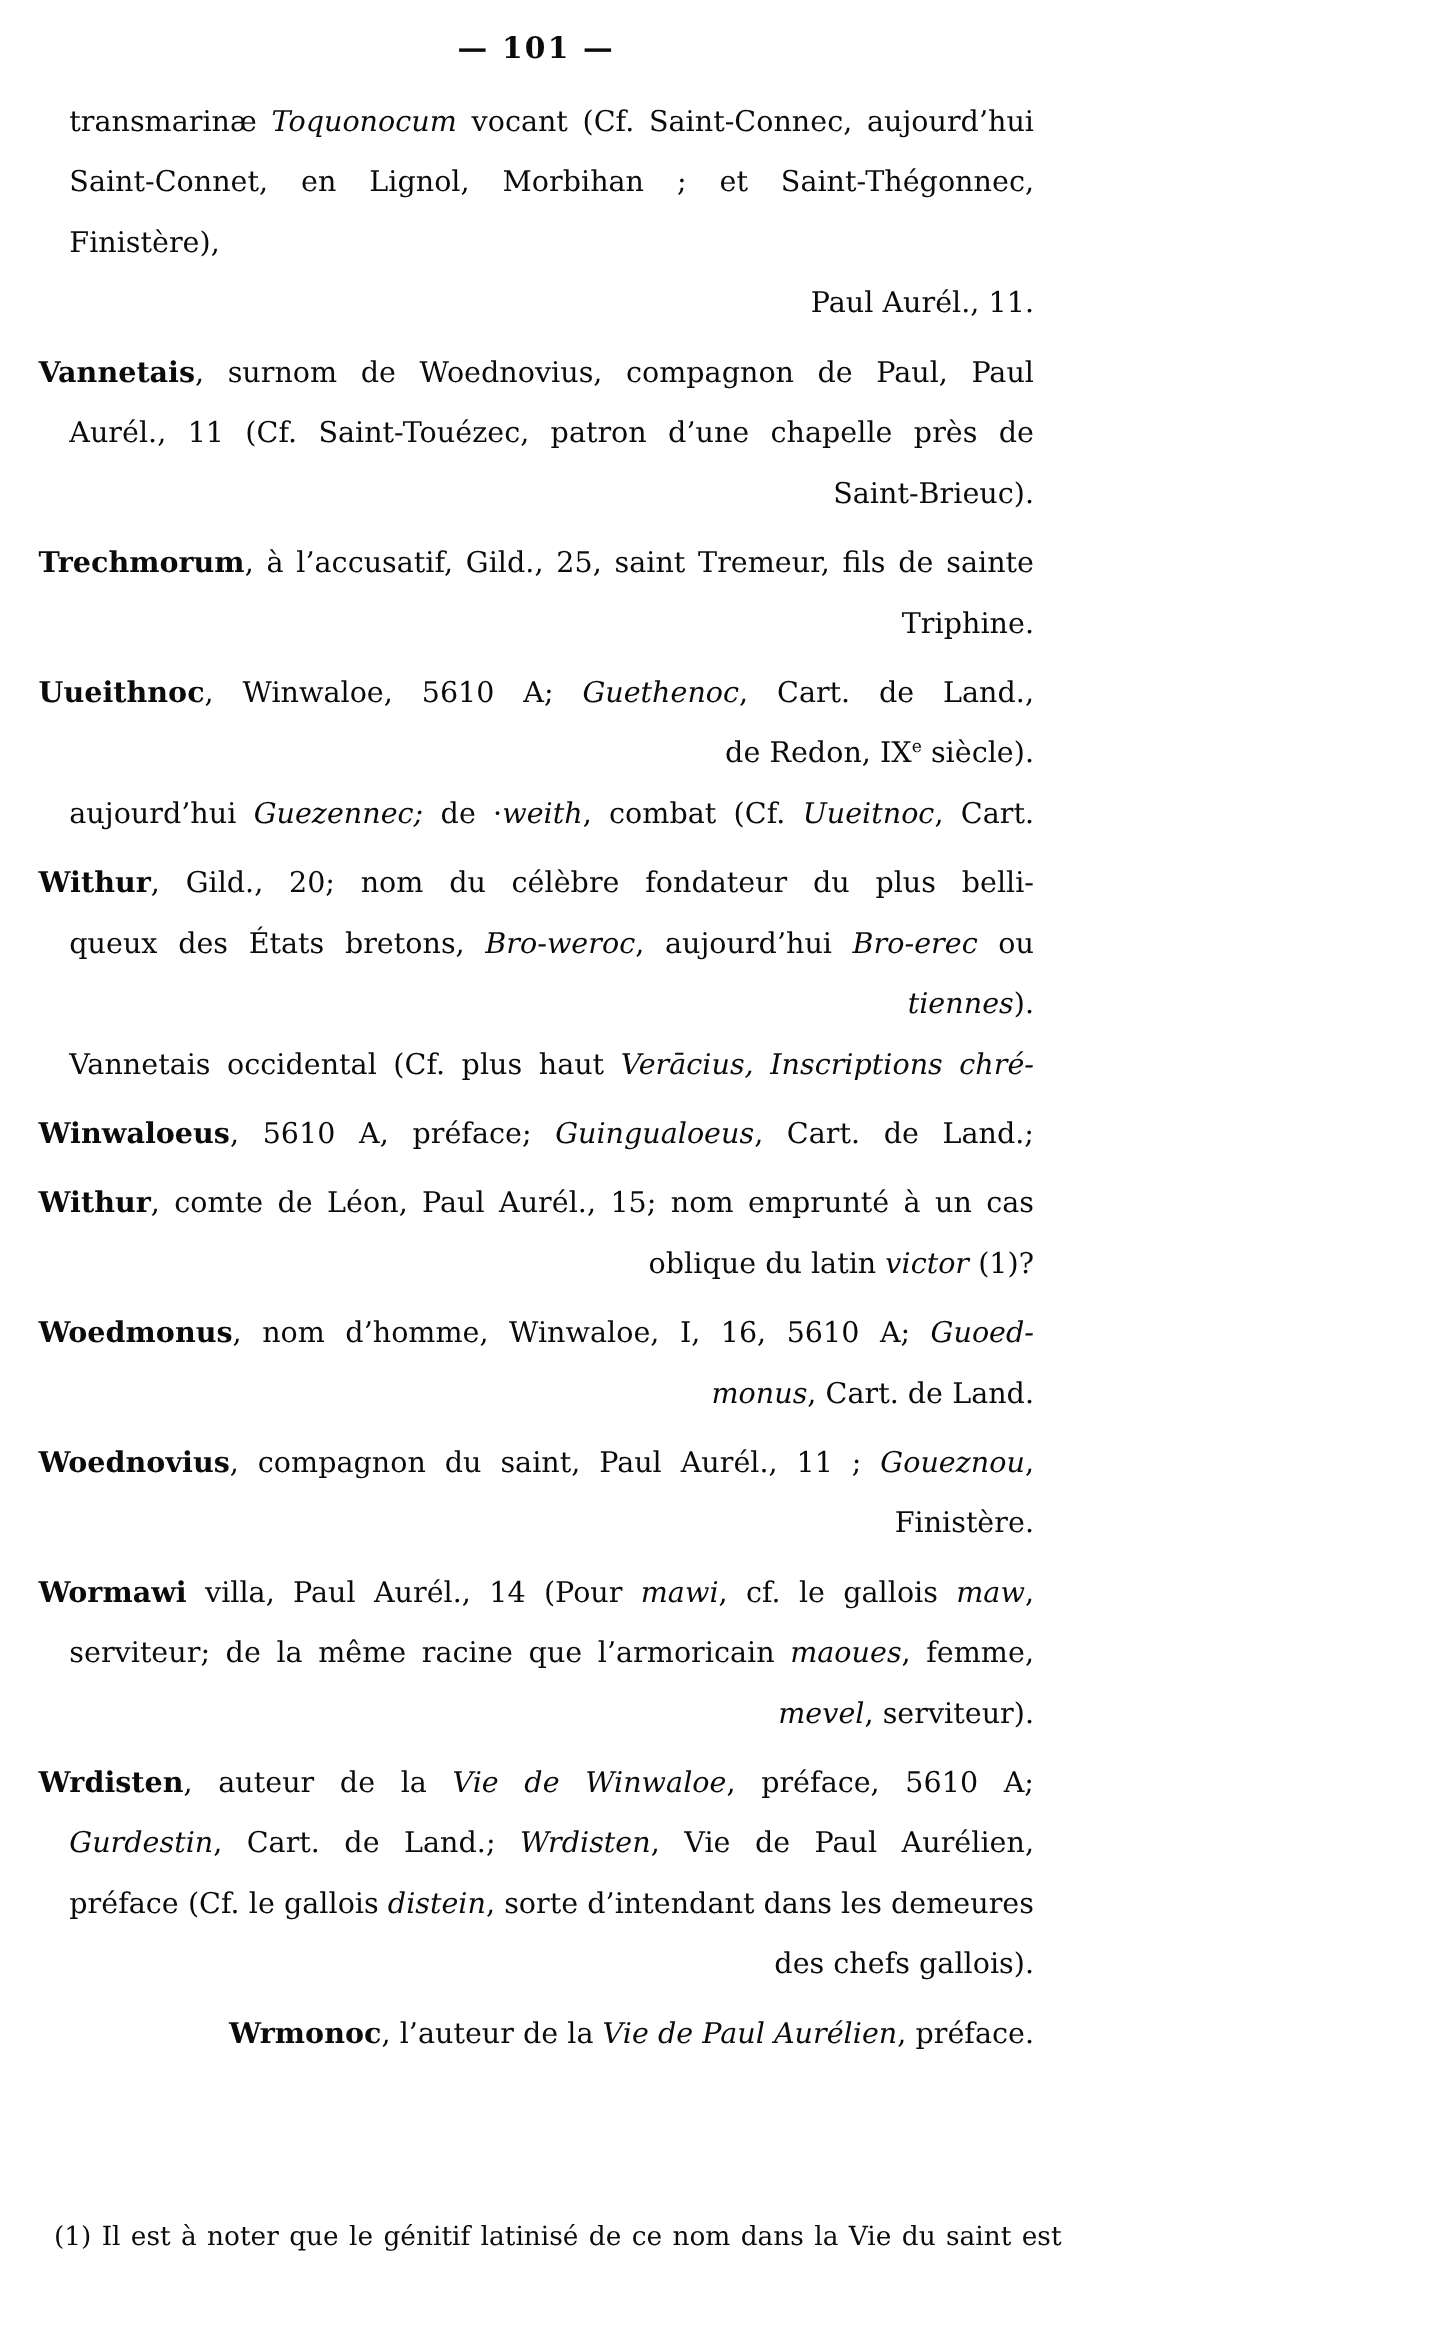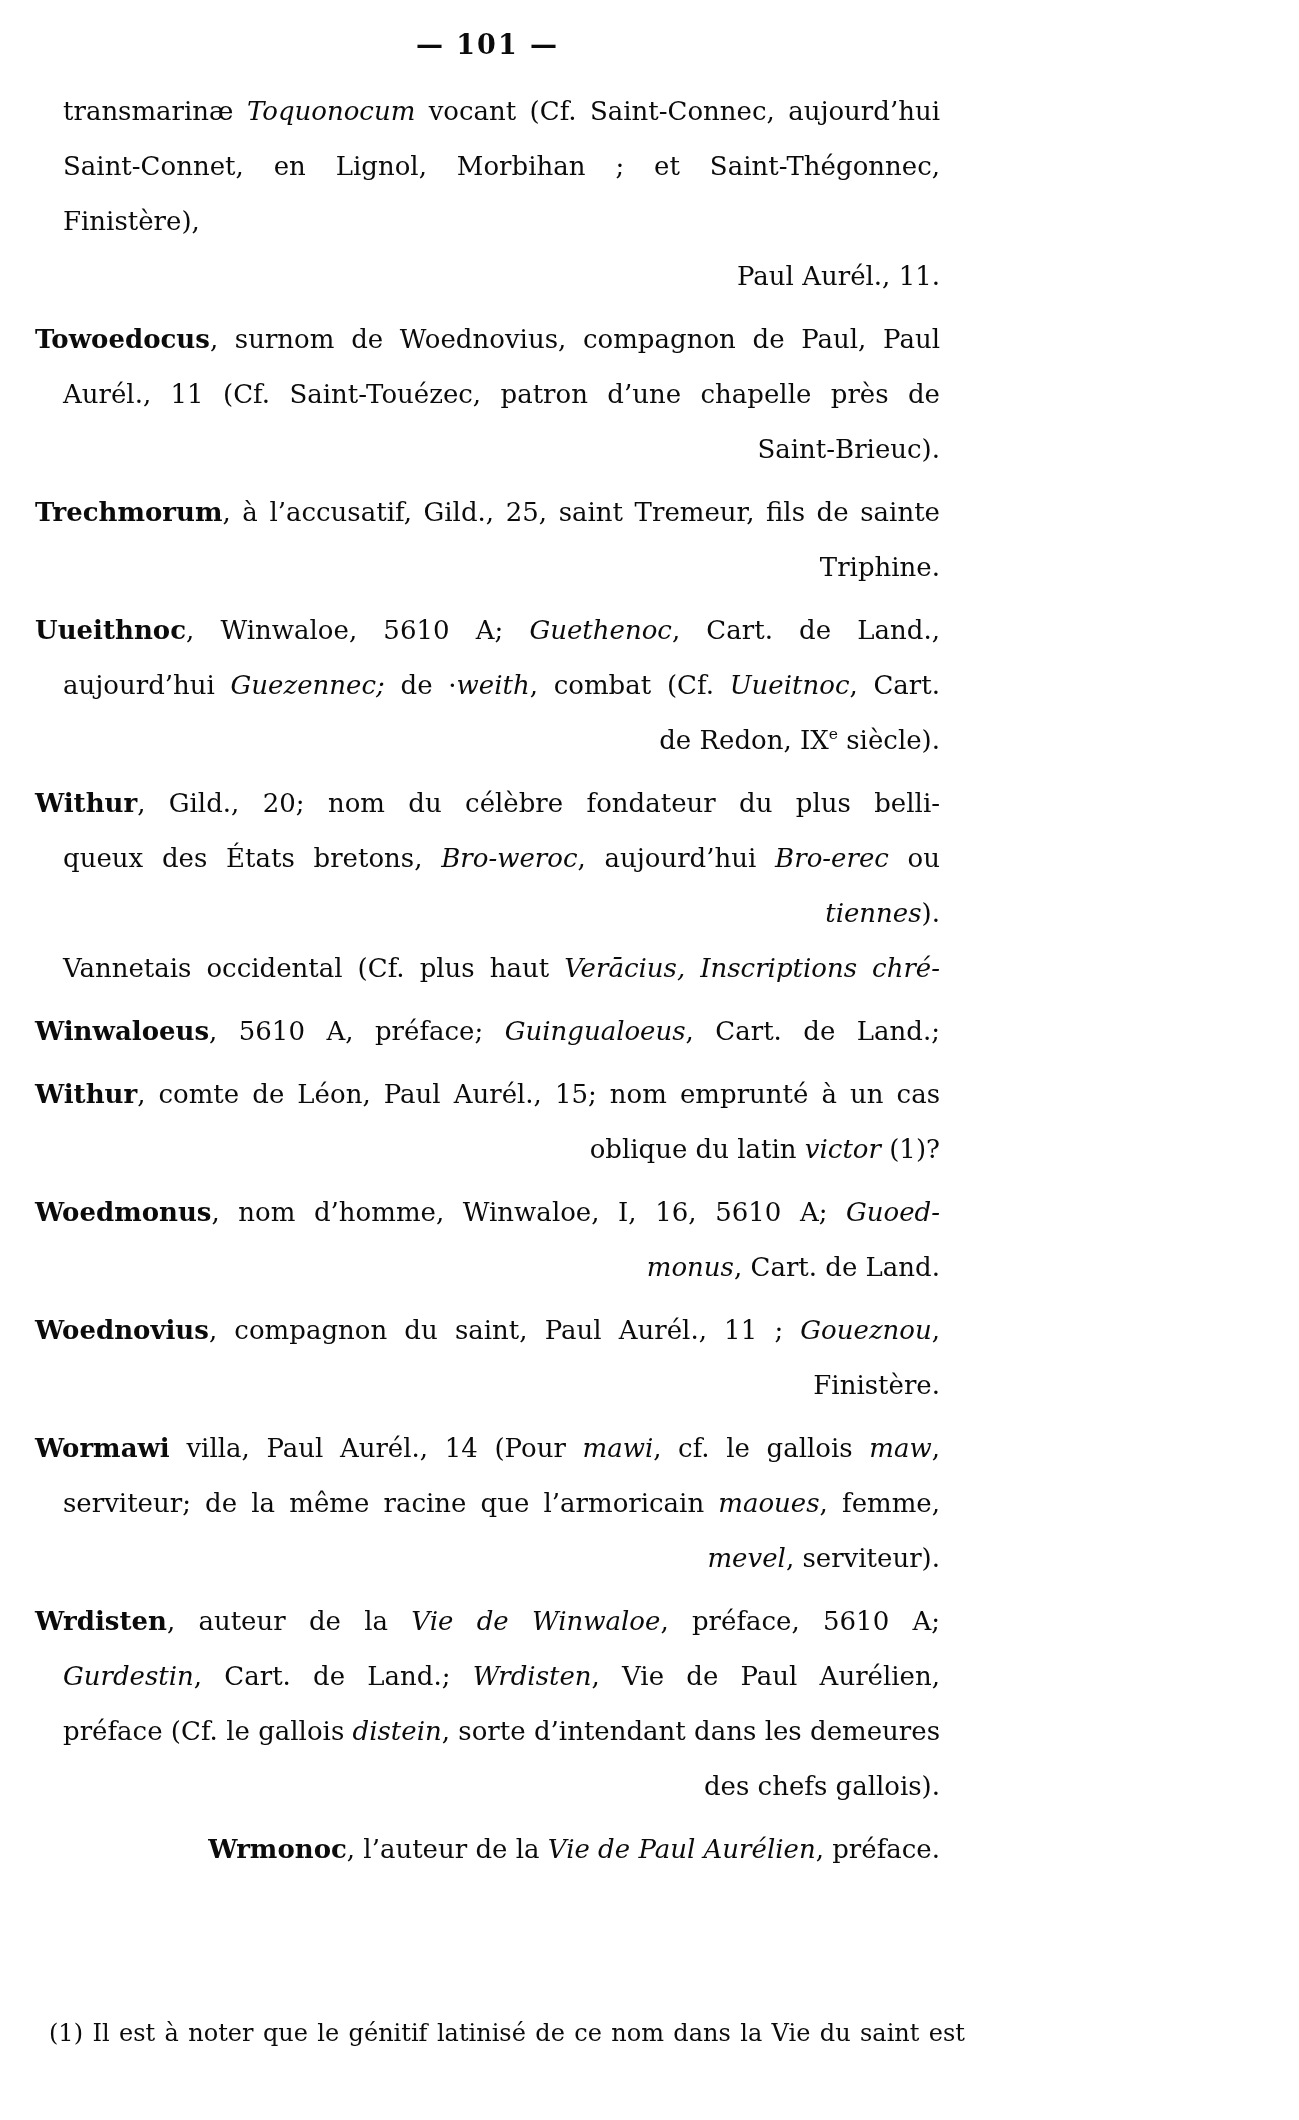--- a/index.html
+++ b/index.html
@@ -58,32 +58,32 @@
 <div class="page">
   <div class="content">
     <div class="page-number">— 101 —</div>
     <div class="entries">
         <div class="para">
           <div class="line just"><span class="s-r">transmarinæ </span><span class="s-i">Toquonocum</span><span class="s-r"> vocant (Cf. Saint-Connec, aujourd’hui</span></div>
           <div class="line just"><span class="s-r">Saint-Connet, en Lignol, Morbihan ; et Saint-Thégonnec, Finistère),</span></div>
           <div class="line"><span class="s-r">Paul Aurél., 11.</span></div>
         </div>
         <div class="para">
-          <div class="line just hang"><span class="s-b">Towoedocus</span><span class="s-r">, surnom de Woednovius, compagnon de Paul, Paul</span></div>
+          <div class="line just hang"><span class="s-b">Vannetais</span><span class="s-r">, surnom de Woednovius, compagnon de Paul, Paul</span></div>
           <div class="line just"><span class="s-r">Aurél., 11 (Cf. Saint-Touézec, patron d’une chapelle près de</span></div>
           <div class="line"><span class="s-r">Saint-Brieuc).</span></div>
         </div>
         <div class="para">
           <div class="line just hang"><span class="s-b">Trechmorum</span><span class="s-r">, à l’accusatif, Gild., 25, saint Tremeur, fils de sainte</span></div>
           <div class="line"><span class="s-r">Triphine.</span></div>
         </div>
         <div class="para">
           <div class="line just hang"><span class="s-b">Uueithnoc</span><span class="s-r">, Winwaloe, 5610 A; </span><span class="s-i">Guethenoc</span><span class="s-r">, Cart. de Land.,</span></div>
+          <div class="line"><span class="s-r">de Redon, IX</span><span class="s-sup">e</span><span class="s-r"> siècle).</span></div>
           <div class="line just"><span class="s-r">aujourd’hui </span><span class="s-i">Guezennec;</span><span class="s-r"> de ·</span><span class="s-i">weith</span><span class="s-r">, combat (Cf. </span><span class="s-i">Uueitnoc</span><span class="s-r">, Cart.</span></div>
-          <div class="line"><span class="s-r">de Redon, IX</span><span class="s-sup">e</span><span class="s-r"> siècle).</span></div>
         </div>
         <div class="para">
           <div class="line just hang"><span class="s-b">Withur</span><span class="s-r">, Gild., 20; nom du célèbre fondateur du plus belli-</span></div>
           <div class="line just"><span class="s-r">queux des États bretons, </span><span class="s-i">Bro-weroc</span><span class="s-r">, aujourd’hui </span><span class="s-i">Bro-erec</span><span class="s-r"> ou</span></div>
           <div class="line"><span class="s-i">tiennes</span><span class="s-r">).</span></div>
           <div class="line just"><span class="s-r">Vannetais occidental (Cf. plus haut </span><span class="s-i">Verācius, Inscriptions chré-</span></div>
         </div>
         <div class="para">
           <div class="line just hang"><span class="s-b">Winwaloeus</span><span class="s-r">, 5610 A, préface; </span><span class="s-i">Guingualoeus</span><span class="s-r">, Cart. de Land.;</span></div>
         </div>

